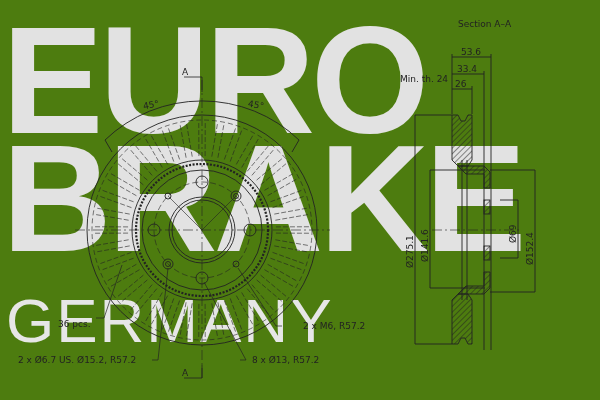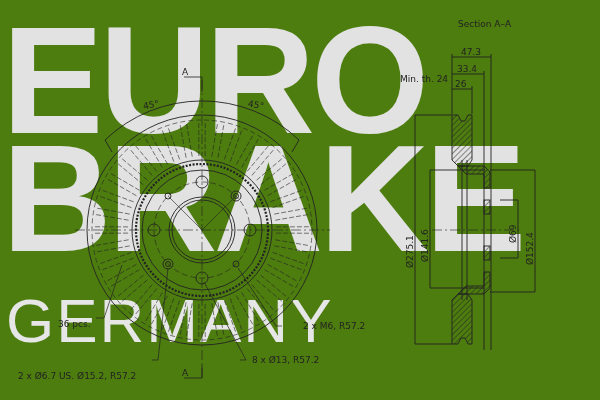--- a/index.html
+++ b/index.html
@@ -186,24 +186,24 @@
     </g>
   </svg>
 
   <div class="lbl" style="left:182px;top:67px;">A</div>
   <div class="lbl" style="left:182px;top:368px;">A</div>
   <div class="lbl" style="left:143px;top:100px;transform:rotate(-10deg);">45°</div>
   <div class="lbl" style="left:248px;top:100px;transform:rotate(10deg);">45°</div>
   <div class="lbl" style="left:58px;top:319px;">36 pcs.</div>
   <div class="lbl" style="left:278px;top:321px;margin-left:25px;">2 x M6, R57.2</div>
   <div class="lbl" style="left:252px;top:355px;">8 x Ø13, R57.2</div>
-  <div class="lbl" style="left:18px;top:355px;margin-top:16px;">2 x Ø6.7 US. Ø15.2, R57.2</div>
+  <div class="lbl" style="left:18px;top:355px;">2 x Ø6.7 US. Ø15.2, R57.2</div>
 
   <div class="lbl" style="left:458px;top:19px;">Section A–A</div>
-  <div class="lbl" style="left:461px;top:47px;">47.3</div>
+  <div class="lbl" style="left:461px;top:47px;">53.6</div>
   <div class="lbl" style="left:457px;top:64px;">33.4</div>
   <div class="lbl" style="left:455px;top:79px;text-align:center;">26</div>
   <div class="lbl" style="left:400px;top:74px;">Min. th. 24</div>
   <div class="vlbl" style="left:405px;top:268px;">Ø275.1</div>
   <div class="vlbl" style="left:420px;top:262px;">Ø141.6</div>
   <div class="vlbl" style="left:508px;top:243px;">Ø69</div>
   <div class="vlbl" style="left:525px;top:265px;">Ø152.4</div>
 </div>
 
 </body></html>

